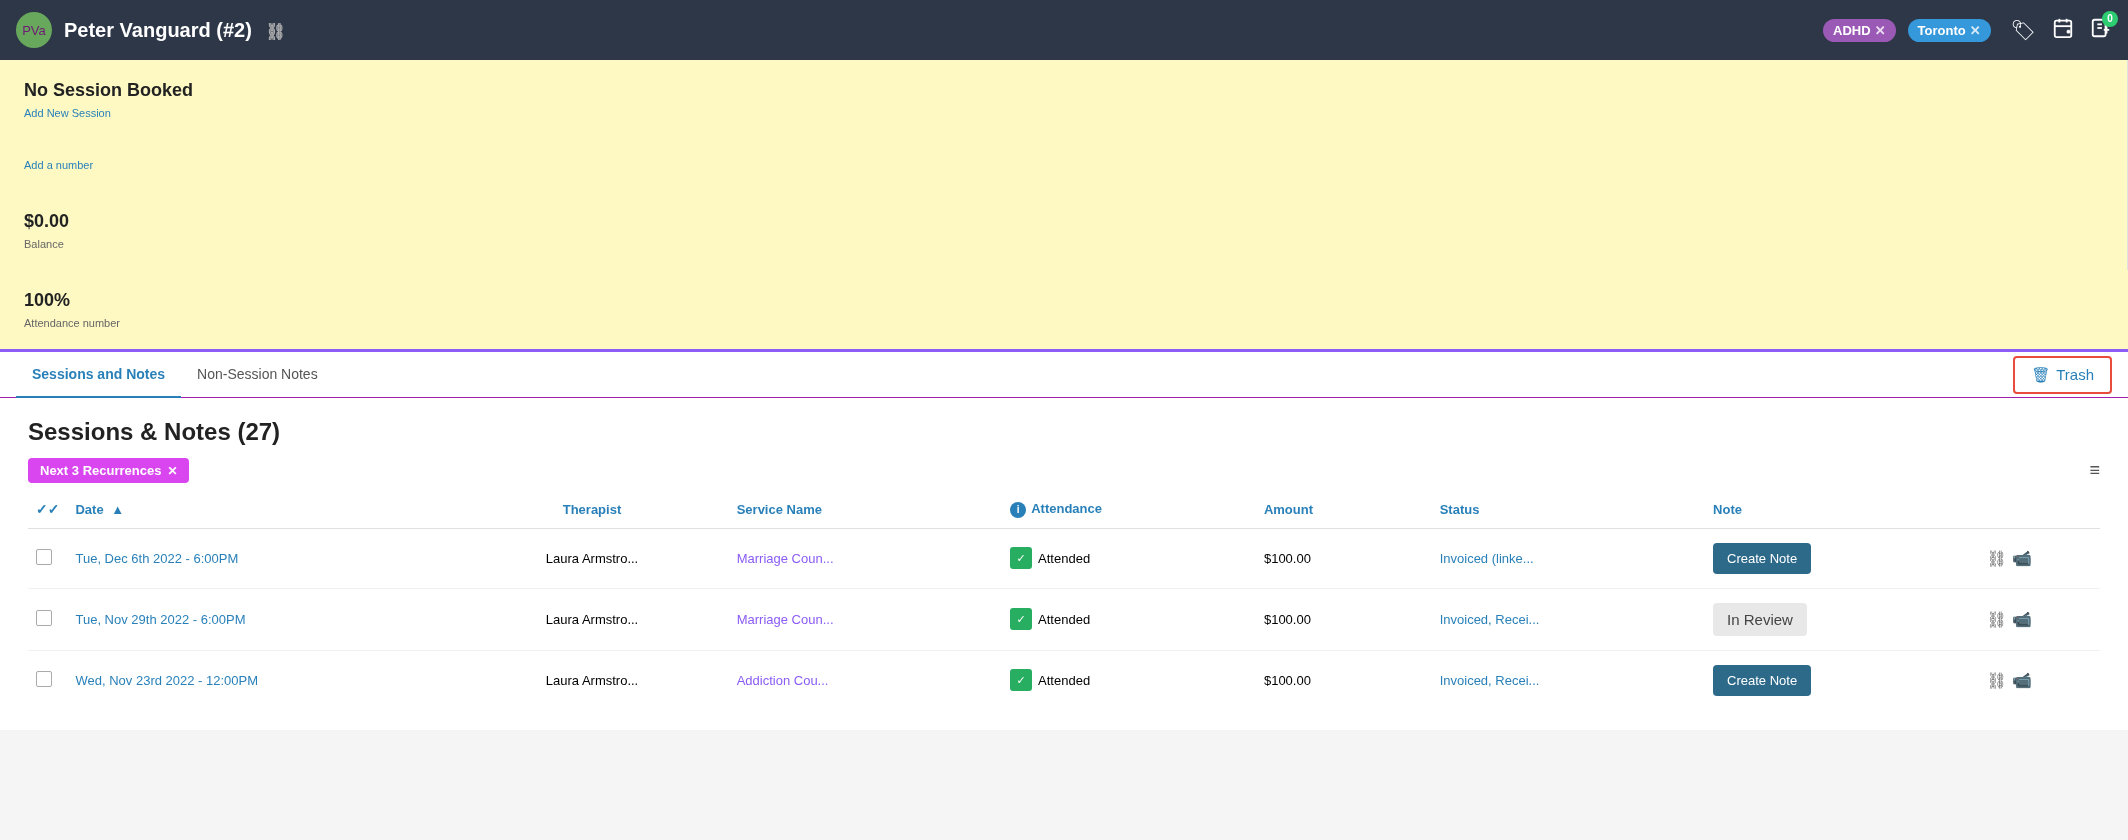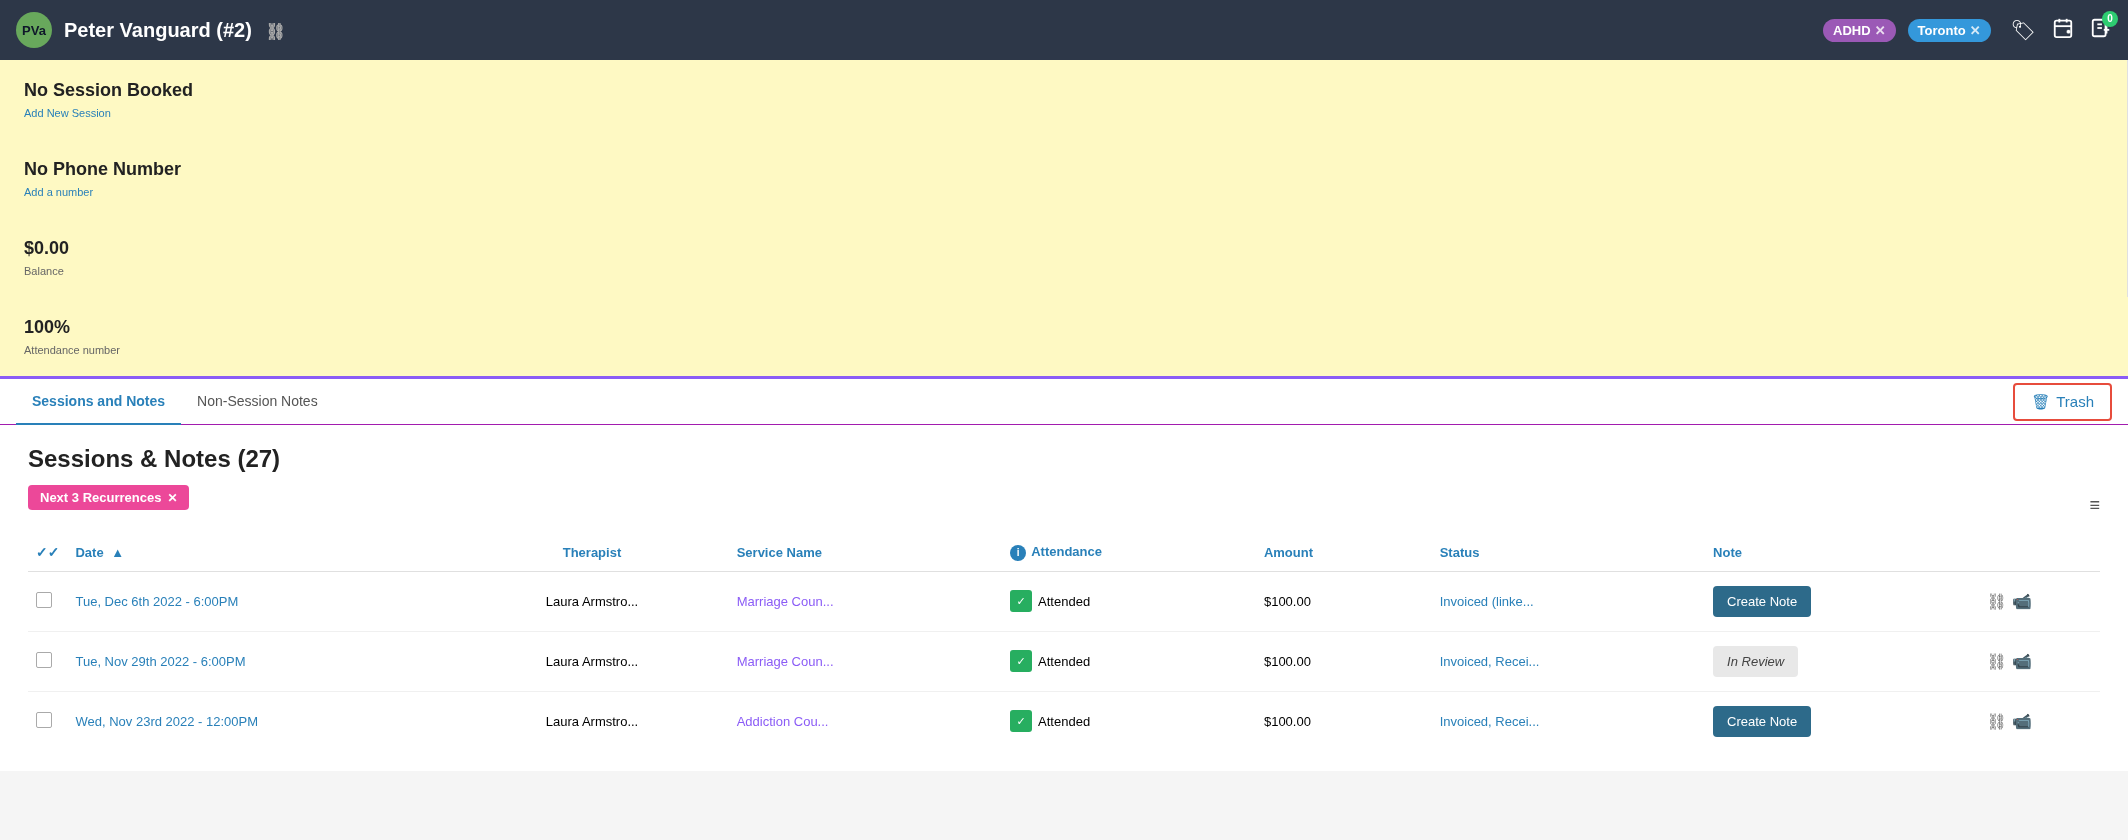--- a/index.html
+++ b/index.html
@@ -11,21 +11,21 @@
       display: flex;
       align-items: center;
       padding: 0 16px;
       height: 60px;
       gap: 12px;
     }
     .avatar {
       width: 36px; height: 36px; border-radius: 50%;
       background: #68a85c;
       display: flex; align-items: center; justify-content: center;
-      color: #0f172a; font-weight: 700; font-size: 13px; flex-shrink: 0;
+      color: #701a75; font-weight: 400; font-size: 13px; flex-shrink: 0;
     }
     .header-name {
       color: white; font-size: 20px; font-weight: 700; flex: 1;
     }
     .header-name .link-icon { margin-left: 8px; color: #aaa; font-size: 16px; }
     .tag {
       display: flex; align-items: center; gap: 4px;
       padding: 4px 10px; border-radius: 20px; font-size: 13px; font-weight: 600;
     }
     .tag-purple { background: #9b59b6; color: #ffffff; }
@@ -91,23 +91,23 @@
     
     .main {
       background: white;
       padding: 20px 28px;
     }
     .section-title {
       font-size: 24px; font-weight: 700; color: #222; margin-bottom: 12px;
     }
     .filter-tag {
       display: inline-flex; align-items: center; gap: 6px;
-      background: #ec4899; color: white;
+      background: #d946ef; color: white;
       padding: 5px 12px; border-radius: 4px;
-      font-size: 13px; font-weight: 600; margin-bottom: 16px;
+      font-size: 13px; font-weight: 600; 
     }
     .filter-tag-x { cursor: pointer; font-size: 12px; }
 
     
     .table-container { width: 100%; overflow-x: auto; }
     table { width: 100%; border-collapse: collapse; }
     th {
       color: #2980b9; font-weight: 600; font-size: 13px;
       padding: 10px 8px; text-align: left; border-bottom: 1px solid #e0e0e0;
       cursor: pointer;
@@ -136,21 +136,21 @@
       width: 22px; height: 22px; background: #27ae60; border-radius: 3px;
       display: flex; align-items: center; justify-content: center; color: white; font-size: 11px; flex-shrink: 0;
     }
     .status-link { color: #2980b9; text-decoration: none; }
     .create-note-btn {
       background: #2d6a8a; color: white; border: none; border-radius: 4px;
       padding: 8px 14px; font-size: 13px; cursor: pointer; font-weight: 500; white-space: nowrap;
     }
     .in-review-btn {
       background: #e8e8e8; color: #444; border: none; border-radius: 4px;
-      padding: 8px 14px; font-size: 13px; cursor: pointer; font-weight: 500; white-space: nowrap; font-style: italic;
+      padding: 8px 14px; font-size: 15px; cursor: pointer; font-weight: 500; white-space: nowrap;
     }
     .row-actions { display: flex; align-items: center; gap: 6px; }
     .action-icon { color: #555; font-size: 16px; cursor: pointer; }
     .info-icon {
       display: inline-flex; align-items: center; justify-content: center;
       width: 16px; height: 16px; background: #2980b9; color: white; border-radius: 50%;
       font-size: 10px; font-weight: 700; margin-right: 2px;
     }
     .filter-icon { margin-left: auto; font-size: 18px; color: #555; cursor: pointer; }
     .filter-row { display: flex; align-items: center; margin-bottom: 8px; }
@@ -198,21 +198,20 @@
     </span>
   </div>
 </div>
 
 <div class="stats-row">
   <div class="stat-card">
     <div class="stat-title">No Session Booked</div>
     <div class="stat-sub">Add New Session</div>
   </div>
   <div class="stat-card">
-    <div class="stat-title">No Phone Number</div>
     <div class="stat-sub">Add a number</div>
   </div>
   <div class="stat-card">
     <div class="stat-title">$0.00</div>
     <div class="stat-sub gray">Balance</div>
   </div>
   <div class="stat-card">
     <div class="stat-title">100%</div>
     <div class="stat-sub gray">Attendance number</div>
   </div>

